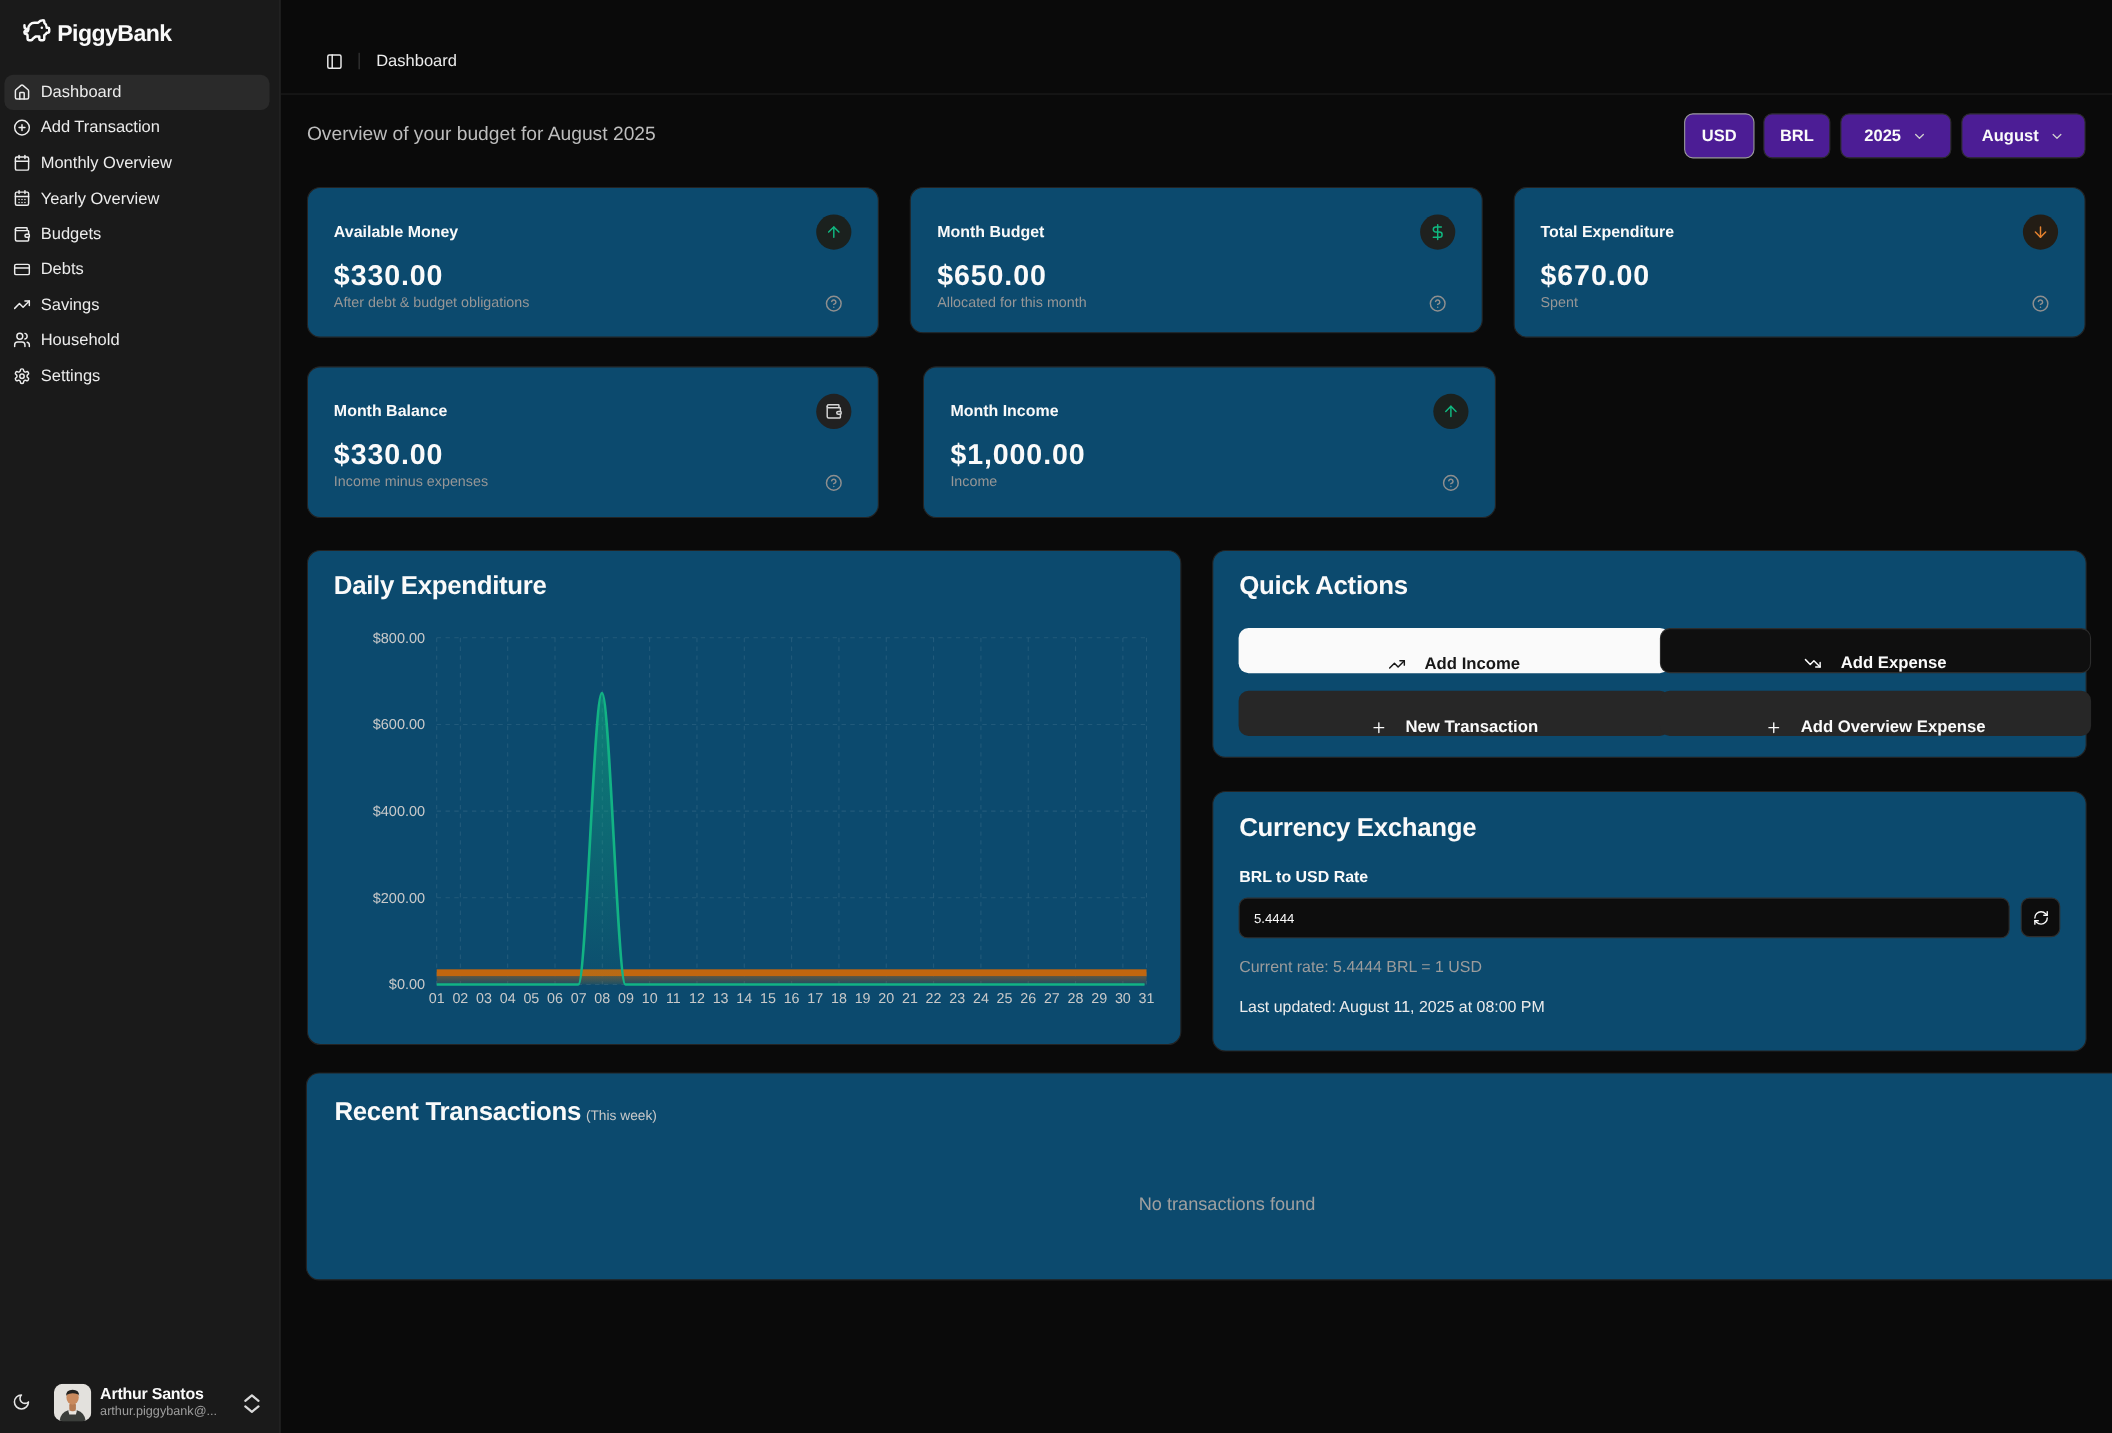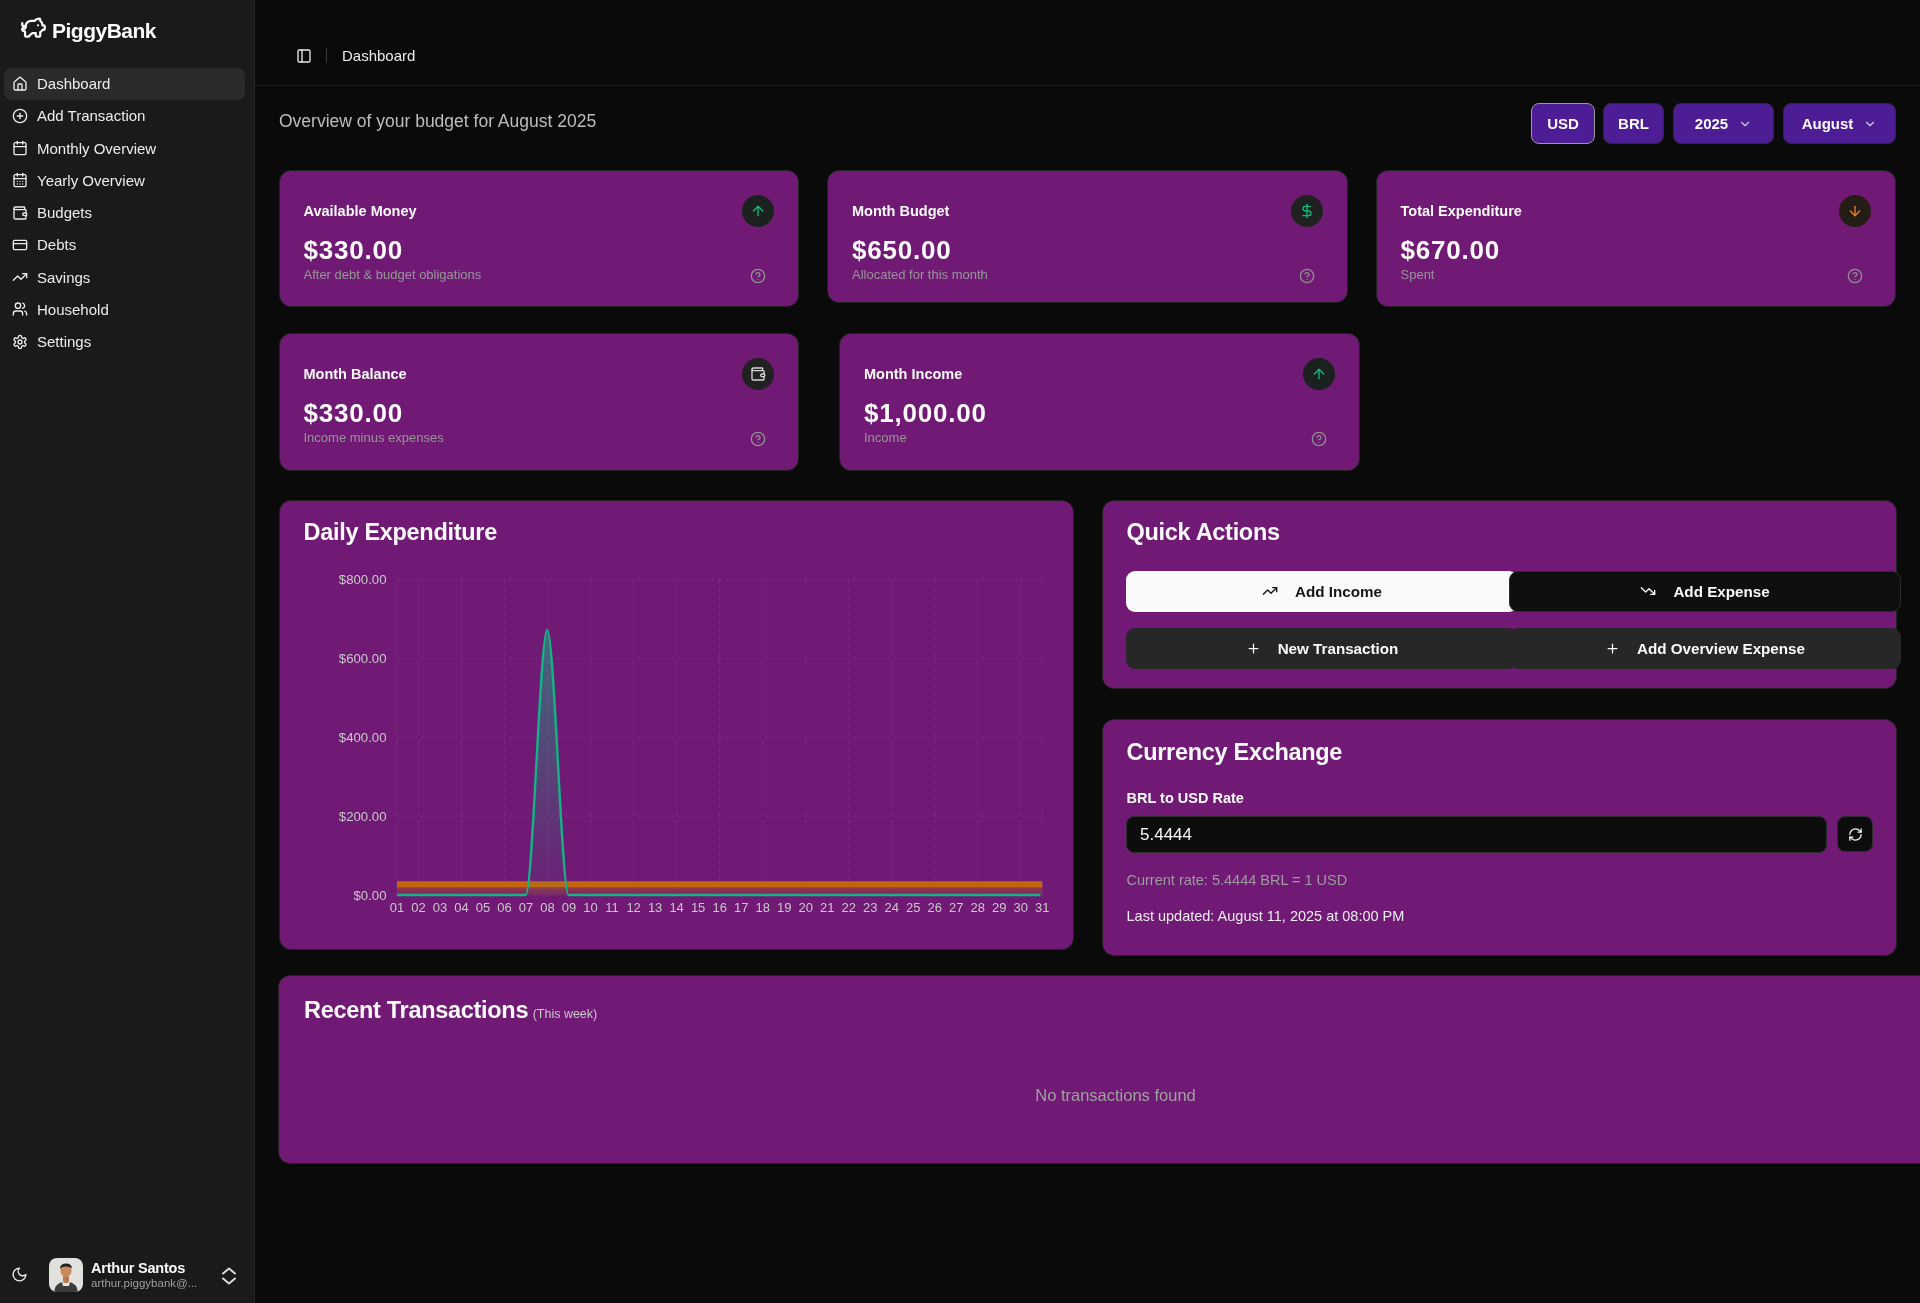--- a/index.html
+++ b/index.html
@@ -22,28 +22,28 @@
 .umail { font-size:11.5px; color:#9f9f9f; line-height:15px; width:119px; overflow:hidden; white-space:nowrap; }
 
 #hdr-border { position:absolute; left:255px; right:0; top:85px; height:1px; background:#1f1f1f; }
 #crumb { position:absolute; left:296px; top:47px; display:flex; align-items:center; }
 #crumb .sep { width:1px; height:15px; background:#3a3a3a; margin:0 15px 0 14px; }
 #crumb .ct { font-size:15px; color:#ececec; }
 #overview { position:absolute; left:279px; top:111px; font-size:17.5px; color:#bdbdbd; }
 
 .tbtn { position:absolute; top:103px; height:41px; border-radius:8px; border:1px solid #2c2c2c; background:#4c1d95; color:#fafafa; font-size:15px; font-weight:600; display:flex; align-items:center; justify-content:center; gap:10px; }
 
-.card { position:absolute; background:#701a75; border:1px solid #232323; border-radius:12px; }
+.card { position:absolute; background:#0c4a6e; border:1px solid #232323; border-radius:12px; }
 .stitle { position:absolute; left:24px; top:24px; height:32px; display:flex; align-items:center; font-size:14.5px; font-weight:600; color:#fafafa; }
 .icirc { position:absolute; right:24px; top:24px; width:32px; height:32px; border-radius:50%; display:flex; align-items:center; justify-content:center; }
 .sval { position:absolute; left:24px; top:232.5px; font-size:26px; font-weight:700; color:#fafafa; letter-spacing:0.8px; }
 .ssub { position:absolute; left:24px; font-size:13px; color:#969696; }
 .shelp { position:absolute; right:32px; }
 .ctitle { font-size:23.5px; font-weight:700; color:#fafafa; letter-spacing:-0.3px; }
-.qbtn { position:absolute; width:392px; height:41px; border-radius:9px; display:flex; align-items:center; justify-content:center; gap:17px; font-size:15.2px; font-weight:600; color:#fafafa; }
+.qbtn { position:absolute; width:392px; height:41px; border-radius:9px; display:flex; align-items:flex-end; justify-content:center; gap:17px; font-size:15.2px; font-weight:600; color:#fafafa; }
 </style>
 </head>
 <body>
 <div id="sidebar">
   <div class="logo">
     <svg width="27" height="27" viewBox="0 0 24 24" fill="none" stroke="#fafafa" stroke-width="2" stroke-linecap="round" stroke-linejoin="round">
         <path d="M11 17h3v2a1 1 0 0 0 1 1h2a1 1 0 0 0 1-1v-3a3.16 3.16 0 0 0 2-2h1a1 1 0 0 0 1-1v-2a1 1 0 0 0-1-1h-1a5 5 0 0 0-2-4V5a1 1 0 0 0-1-1 5 5 0 0 0-4 2h-3a5 5 0 0 0-5 5v.5a1.5 1.5 0 0 1-1.5 1.5A1 1 0 0 0 2 13v1a1 1 0 0 0 1 1 1.5 1.5 0 0 1 1.5 1.5V19a1 1 0 0 0 1 1h2a1 1 0 0 0 1-1z"></path>
         <path d="M16 10h.01"></path>
         <path d="M2 8v1a2 2 0 0 0 2 2h1"></path>
       </svg>
@@ -382,21 +382,21 @@
         <path d="M5 12h14"></path>
         <path d="M12 5v14"></path>
       </svg>
     <span>Add Overview Expense</span>
   </div>
 </div>
 
 <div class="card" style="left:1101.5px; top:719px; width:795px; height:237px;">
   <div class="ctitle" style="position:absolute; left:24px; top:18.5px;">Currency Exchange</div>
   <div style="position:absolute; left:24px; top:70px; font-size:14.5px; font-weight:600; color:#fafafa;">BRL to USD Rate</div>
-  <div style="position:absolute; left:23.5px; top:96px; width:701px; height:37px; border:1px solid #2e2e2e; border-radius:8px; background:#0d0d0d; display:flex; align-items:center; padding:0 13px; font-size:17px; color:#fafafa;">5.4444</div>
+  <div style="position:absolute; left:23.5px; top:96px; width:701px; height:37px; border:1px solid #2e2e2e; border-radius:8px; background:#0d0d0d; display:flex; align-items:center; padding:0 13px; font-size:12px; color:#fafafa;">5.4444</div>
   <div style="position:absolute; left:734.5px; top:96px; width:36px; height:36px; border:1px solid #2e2e2e; border-radius:8px; background:#0d0d0d; display:flex; align-items:center; justify-content:center;">
     <svg width="15" height="15" viewBox="0 0 24 24" fill="none" stroke="#fafafa" stroke-width="2" stroke-linecap="round" stroke-linejoin="round">
         <path d="M3 12a9 9 0 0 1 9-9 9.75 9.75 0 0 1 6.74 2.74L21 8"></path>
         <path d="M21 3v5h-5"></path>
         <path d="M21 12a9 9 0 0 1-9 9 9.75 9.75 0 0 1-6.74-2.74L3 16"></path>
         <path d="M3 21v-5h5"></path>
       </svg>
   </div>
   <div style="position:absolute; left:24px; top:152px; font-size:14.5px; color:#9c9c9c;">Current rate: 5.4444 BRL = 1 USD</div>
   <div style="position:absolute; left:24px; top:188px; font-size:14.5px; color:#ececec;">Last updated: August 11, 2025 at 08:00 PM</div>

